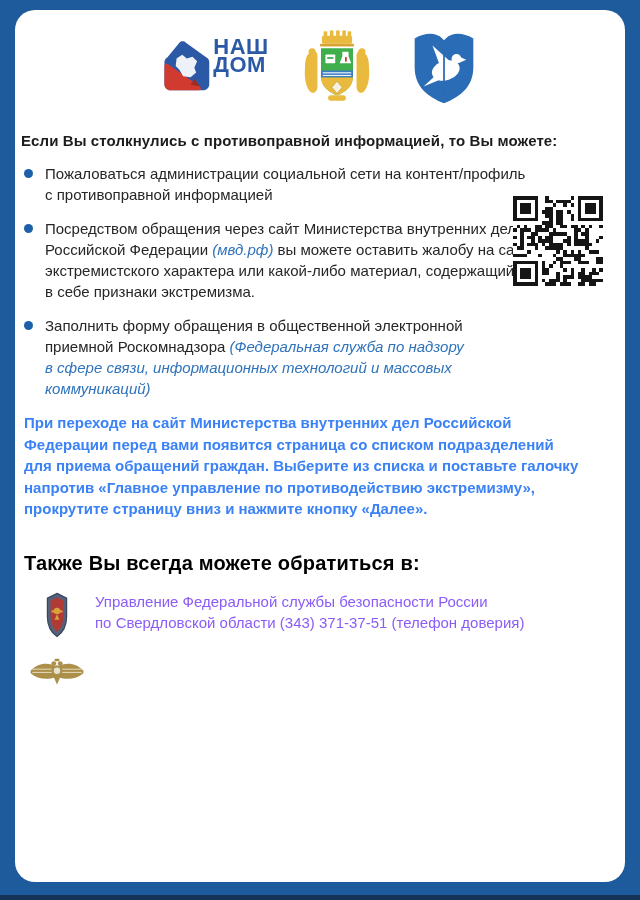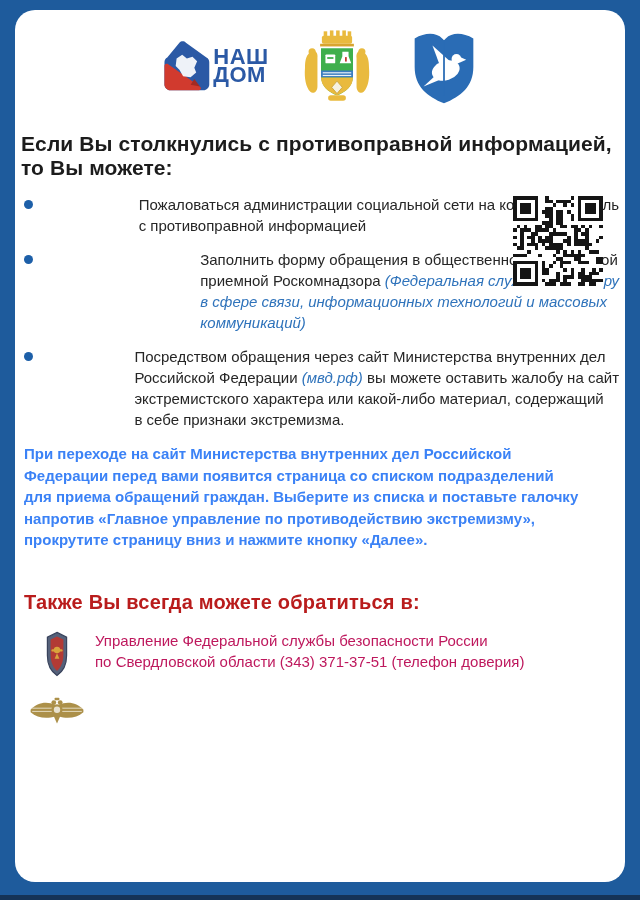--- a/index.html
+++ b/index.html
@@ -4,41 +4,41 @@
 <style>
   html,body{margin:0;padding:0;background:#1e5b9c;}
   .page{position:relative;width:640px;height:900px;background:#1e5b9c;overflow:hidden;
         font-family:"Liberation Sans",sans-serif;}
   .card{position:absolute;left:15px;top:10px;width:610px;height:872px;background:#ffffff;
         border-radius:20px;box-sizing:border-box;padding:8px 6px 0 6px;}
   .footer-strip{position:absolute;left:0;bottom:0;width:640px;height:5px;background:#153356;}
 
   
   .logos{display:flex;justify-content:center;align-items:center;gap:26px;height:84px;margin-top:6px;}
-  .nashdom{display:flex;align-items:center;gap:0;}
+  .nashdom{display:flex;gap:0;}
   .nashdom-text{color:#2b59a5;font-weight:bold;font-size:22px;line-height:18px;letter-spacing:.5px;}
 
   
-  .intro-heading{margin:24px 0 4px 0;padding:0;font-size:21px;font-weight:bold;color:#1c1c1c;
+  .intro-heading{margin:24px 0 4px 0;padding:0;font-size:15px;font-weight:bold;color:#1c1c1c;
         letter-spacing:.1px;}
   ul.actions{list-style:none;margin:14px 0 0 0;padding:0;}
-  ul.actions li{display:flex;margin:0 0 13px 0;justify-content:space-between;}
+  ul.actions li{display:flex;margin:0 0 13px 0;}
   .dot{flex:0 0 9px;width:9px;height:9px;border-radius:50%;background:#1d5fa8;margin:6px 12px 0 3px;}
   ul.actions p{margin:0;font-size:15px;line-height:21px;color:#262626;white-space:pre-line;}
   .hl{color:#2f73bb;font-style:italic;}
 
   .qr{position:absolute;top:185px;right:22px;width:90px;height:92px;background:#fff;}
 
   .instruction{margin:3px 0 0 3px;font-size:15px;line-height:21.5px;font-weight:bold;color:#3b82f6;
         white-space:pre-line;}
 
-  .contacts-heading{margin:40px 0 0 3px;font-size:20px;font-weight:bold;color:#b91c1c;letter-spacing:.2px;}
+  .contacts-heading{margin:32px 0 0 3px;font-size:20px;font-weight:bold;color:#000000;letter-spacing:.2px;}
   .contact{display:flex;margin-top:14px;padding-left:8px;}
   .emblem-wrap{flex:0 0 56px;display:flex;justify-content:center;align-items:flex-start;}
-  .contact p{margin:2px 0 0 10px;font-size:15px;line-height:21px;color:#be185d;white-space:pre-line;}
+  .contact p{margin:2px 0 0 10px;font-size:15px;line-height:21px;color:#8b5cf6;white-space:pre-line;}
 </style>
 </head>
 <body>
 
 <div class="page">
   <div class="card">
 
     <div class="logos">
       <div class="nashdom">
         <svg width="56" height="56" viewBox="0 0 60 60">
@@ -94,31 +94,31 @@
     <h1 class="intro-heading">Если Вы столкнулись с противоправной информацией, то Вы можете:</h1>
 
     <ul class="actions">
       <li>
         <span class="dot"></span>
         <p><span>Пожаловаться администрации социальной сети на контент/профиль
 с противоправной информацией</span></p>
       </li>
       <li>
         <span class="dot"></span>
+        <p><span>Посредством обращения через сайт Министерства внутренних дел
+Российской Федерации </span><span class="hl">(мвд.рф)</span><span> вы можете оставить жалобу на сайт
+экстремистского характера или какой-либо материал, содержащий
+в себе признаки экстремизма.</span></p>
+      </li>
+      <li>
+        <span class="dot"></span>
         <p><span>Заполнить форму обращения в общественной электронной
 приемной Роскомнадзора </span><span class="hl">(Федеральная служба по надзору
 в сфере связи, информационных технологий и массовых
 коммуникаций)</span></p>
-      </li>
-      <li>
-        <span class="dot"></span>
-        <p><span>Посредством обращения через сайт Министерства внутренних дел
-Российской Федерации </span><span class="hl">(мвд.рф)</span><span> вы можете оставить жалобу на сайт
-экстремистского характера или какой-либо материал, содержащий
-в себе признаки экстремизма.</span></p>
       </li>
     </ul>
 
     <div class="qr">
       <svg id="qr-grid" width="90" height="92" viewBox="0 0 25 25" shape-rendering="crispEdges">
           <rect x="9" y="0" width="1" height="1" fill="#151515"></rect>
           <rect x="16" y="0" width="1" height="1" fill="#151515"></rect>
           <rect x="9" y="1" width="1" height="1" fill="#151515"></rect>
           <rect x="10" y="1" width="1" height="1" fill="#151515"></rect>
           <rect x="12" y="1" width="1" height="1" fill="#151515"></rect>

